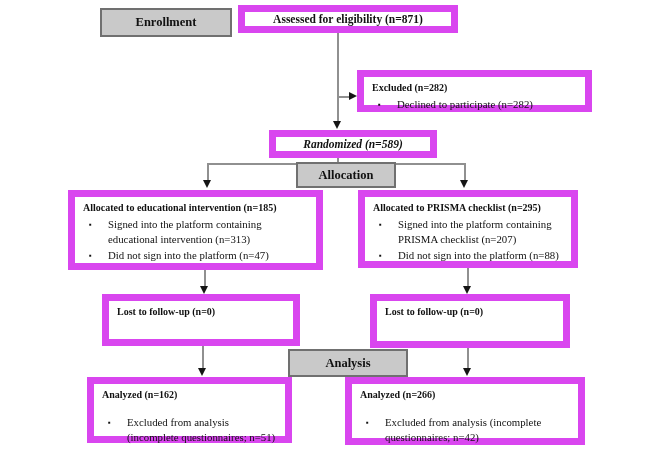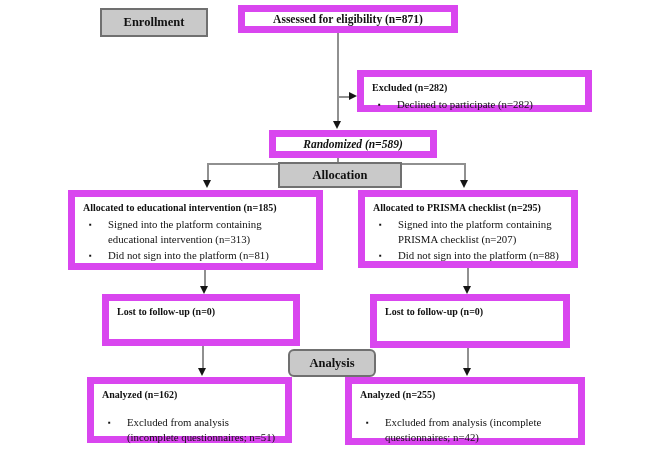--- a/index.html
+++ b/index.html
@@ -33,21 +33,21 @@
   .ah-down{position:absolute;width:0;height:0;z-index:2;
     border-left:4.5px solid transparent;border-right:4.5px solid transparent;border-top:8px solid #151515;}
   .ah-right{position:absolute;width:0;height:0;z-index:2;
     border-top:4.5px solid transparent;border-bottom:4.5px solid transparent;border-left:8px solid #151515;}
 </style>
 </head>
 <body>
 
 <div id="canvas">
 
-  <div class="stage" style="left:100px;top:8px;width:108px;height:29px;">
+  <div class="stage" style="left:100px;top:8px;width:132px;height:29px;">
     <span>Enrollment</span>
   </div>
 
   <div class="box" style="left:238px;top:5px;width:220px;height:28px;">
     <div class="center-title">Assessed for eligibility (n=871)</div>
   </div>
 
   <div class="vline" style="left:337px;top:33px;height:90px;"></div>
   <div class="ah-down" style="left:333px;top:121px;"></div>
 
@@ -68,34 +68,34 @@
     <div class="center-title">Randomized (n=589)</div>
   </div>
 
   <div class="vline" style="left:337px;top:157px;height:8px;"></div>
   <div class="hline" style="left:207px;top:163px;width:258px;"></div>
   <div class="vline" style="left:207px;top:163px;height:18px;"></div>
   <div class="ah-down" style="left:203px;top:180px;"></div>
   <div class="vline" style="left:464px;top:163px;height:18px;"></div>
   <div class="ah-down" style="left:460px;top:180px;"></div>
 
-  <div class="stage" style="left:278px;top:162px;width:124px;height:26px;">
+  <div class="stage" style="left:296px;top:162px;width:100px;height:26px;">
     <span>Allocation</span>
   </div>
 
   <div class="box pad" style="left:68px;top:190px;width:255px;height:80px;">
     <div class="box-title">Allocated to educational intervention (n=185)</div>
     <ul class="bullets">
       <li>
         <span class="blt">▪</span>
         <span class="btxt">Signed into the platform containing educational intervention (n=313)</span>
       </li>
       <li>
         <span class="blt">▪</span>
-        <span class="btxt">Did not sign into the platform (n=81)</span>
+        <span class="btxt">Did not sign into the platform (n=47)</span>
       </li>
     </ul>
   </div>
 
   <div class="box pad" style="left:358px;top:190px;width:220px;height:78px;">
     <div class="box-title">Allocated to PRISMA checklist (n=295)</div>
     <ul class="bullets">
       <li>
         <span class="blt">▪</span>
         <span class="btxt">Signed into the platform containing PRISMA checklist (n=207)</span>
@@ -114,41 +114,41 @@
   <div class="ah-down" style="left:463px;top:286px;"></div>
 
   <div class="box pad" style="left:102px;top:294px;width:198px;height:52px;">
     <div class="box-title">Lost to follow-up (n=0)</div>
   </div>
 
   <div class="box pad" style="left:370px;top:294px;width:200px;height:54px;">
     <div class="box-title">Lost to follow-up (n=0)</div>
   </div>
 
-  <div class="stage" style="left:288px;top:349px;width:88px;height:28px;border-radius:6px;">
+  <div class="stage" style="left:288px;top:349px;width:120px;height:28px;">
     <span>Analysis</span>
   </div>
 
   <div class="vline" style="left:202px;top:346px;height:24px;"></div>
   <div class="ah-down" style="left:198px;top:368px;"></div>
   <div class="vline" style="left:467px;top:348px;height:22px;"></div>
   <div class="ah-down" style="left:463px;top:368px;"></div>
 
   <div class="box pad" style="left:87px;top:377px;width:205px;height:66px;">
     <div class="box-title">Analyzed (n=162)</div>
     <ul class="bullets gap">
       <li>
         <span class="blt">▪</span>
         <span class="btxt">Excluded from analysis (incomplete questionnaires; n=51)</span>
       </li>
     </ul>
   </div>
 
   <div class="box pad" style="left:345px;top:377px;width:240px;height:68px;">
-    <div class="box-title">Analyzed (n=255)</div>
+    <div class="box-title">Analyzed (n=266)</div>
     <ul class="bullets gap">
       <li>
         <span class="blt">▪</span>
         <span class="btxt">Excluded from analysis (incomplete questionnaires; n=42)</span>
       </li>
     </ul>
   </div>
 
 </div>
 

